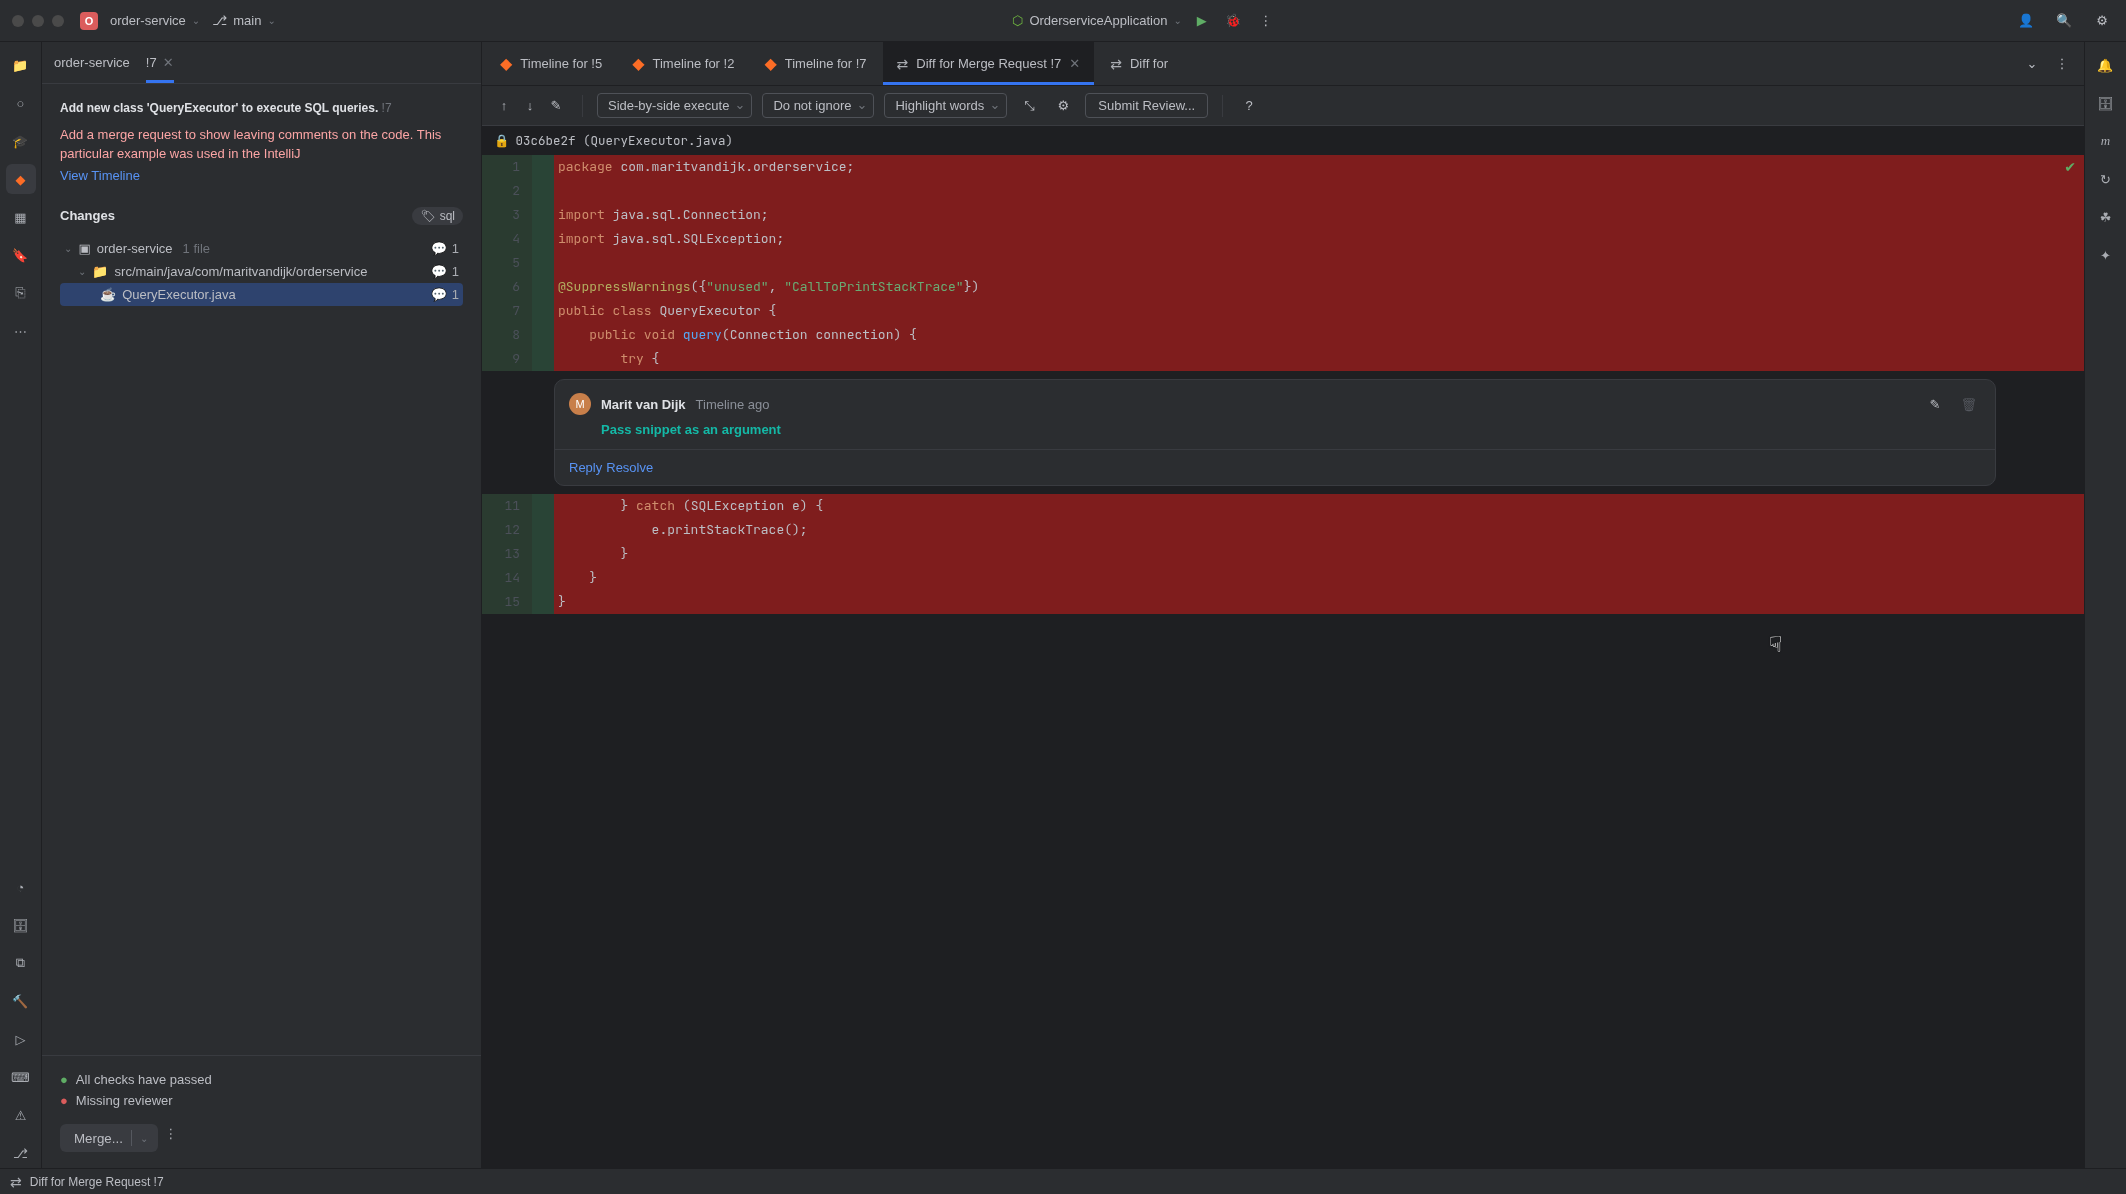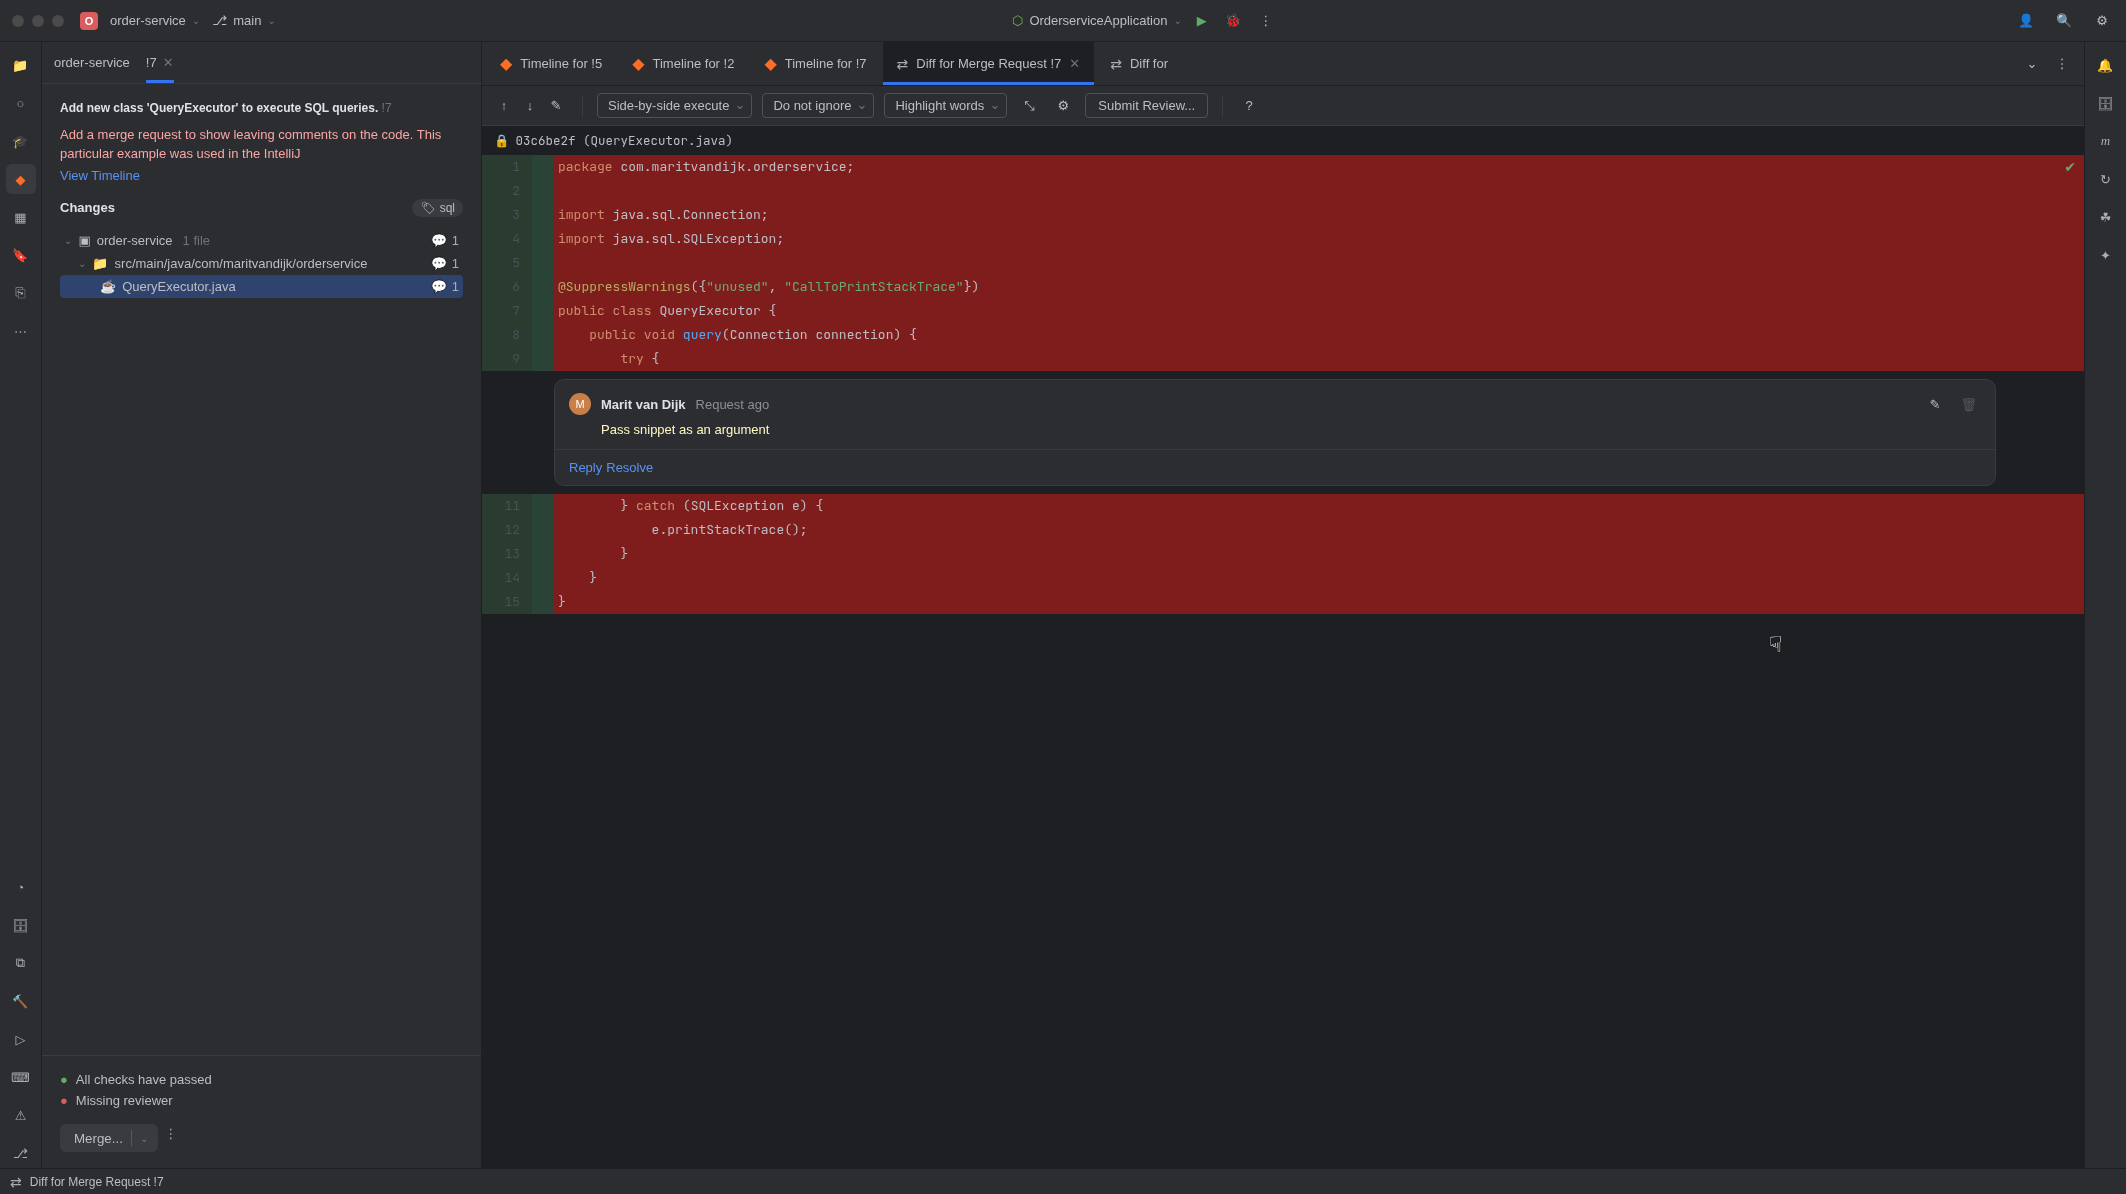--- a/index.html
+++ b/index.html
@@ -63,21 +63,21 @@
       content: ""; position: absolute; bottom: 0; left: 0; right: 0; height: 3px; background: #3574f0;
     }
     .close-x { color: #6f737a; cursor: pointer; }
 
     .panel-body { padding: 16px 18px; flex: 1; overflow: auto; }
     .mr-title { font-size: 12px; font-weight: 700; color: #dfe1e5; line-height: 1.4; }
     .mr-id { color: #6f737a; font-weight: 400; }
     .mr-desc { margin-top: 8px; color: #fca5a5; line-height: 1.5; }
     .link { color: #5893f4; cursor: pointer; }
 
-    .changes-header { display: flex; align-items: center; justify-content: space-between; margin-top: 16px; }
+    .changes-header { display: flex; align-items: center; justify-content: space-between; margin-top: 24px; }
     .changes-title { font-weight: 700; color: #dfe1e5; }
     .sql-chip {
       background: #393b40; padding: 2px 8px; border-radius: 10px; font-size: 12px;
       display: flex; align-items: center; gap: 4px;
     }
 
     .tree { margin-top: 12px; }
     .tree-row {
       display: flex; align-items: center; padding: 4px 4px; gap: 6px; cursor: pointer; border-radius: 4px;
     }
@@ -151,21 +151,21 @@
 
     .inline-comment {
       margin: 8px 0 8px 72px; width: calc(100% - 160px); background: #2b2d30;
       border: 1px solid #393b40; border-radius: 10px; overflow: hidden;
     }
     .comment-head { display: flex; align-items: center; padding: 12px 14px 4px; gap: 10px; }
     .avatar { width: 22px; height: 22px; border-radius: 50%; background: #c87f4a; display: inline-flex; align-items: center; justify-content: center; font-size: 11px; color: #fff; }
     .c-author { font-weight: 700; color: #dfe1e5; }
     .c-time { color: #8a8f98; }
     .c-actions { margin-left: auto; display: flex; gap: 10px; }
-    .c-body { padding: 2px 14px 12px 46px; color: #fef9c3; }
+    .c-body { padding: 2px 14px 12px 46px; color: #14b8a6; font-weight: bold; }
     .c-footer { border-top: 1px solid #393b40; padding: 10px 14px; display: flex; gap: 4px; }
     .c-footer span { color: #5893f4; cursor: pointer; }
 
     .statusbar { height: 26px; background: #2b2d30; border-top: 1px solid #1e1f22; display: flex; align-items: center; padding: 0 10px; gap: 8px; font-size: 12px; }
     .cursor-hand {
       position: fixed;  font-size: 22px; color: #fff; pointer-events: none;
       text-shadow: 0 0 2px #000;
     }
   </style>
 </head>
@@ -416,21 +416,21 @@
       <div class="code-line">
           <div class="gutter added">9</div>
           <div class="gutter2 added"></div>
           <div class="line-content added"><span class="tok-kw">        try</span><span> {</span></div>
         </div>
 
       <div class="inline-comment">
         <div class="comment-head">
           <span class="avatar">M</span>
           <span class="c-author">Marit van Dijk</span>
-          <span class="c-time">Request ago</span>
+          <span class="c-time">Timeline ago</span>
           <div class="c-actions">
             <span class="icon-btn">✎</span>
             <span class="icon-btn" style="color:#55585f">🗑</span>
           </div>
         </div>
         <div class="c-body">Pass snippet as an argument</div>
         <div class="c-footer">
           <span>Reply</span>
           <span>Resolve</span>
         </div>

